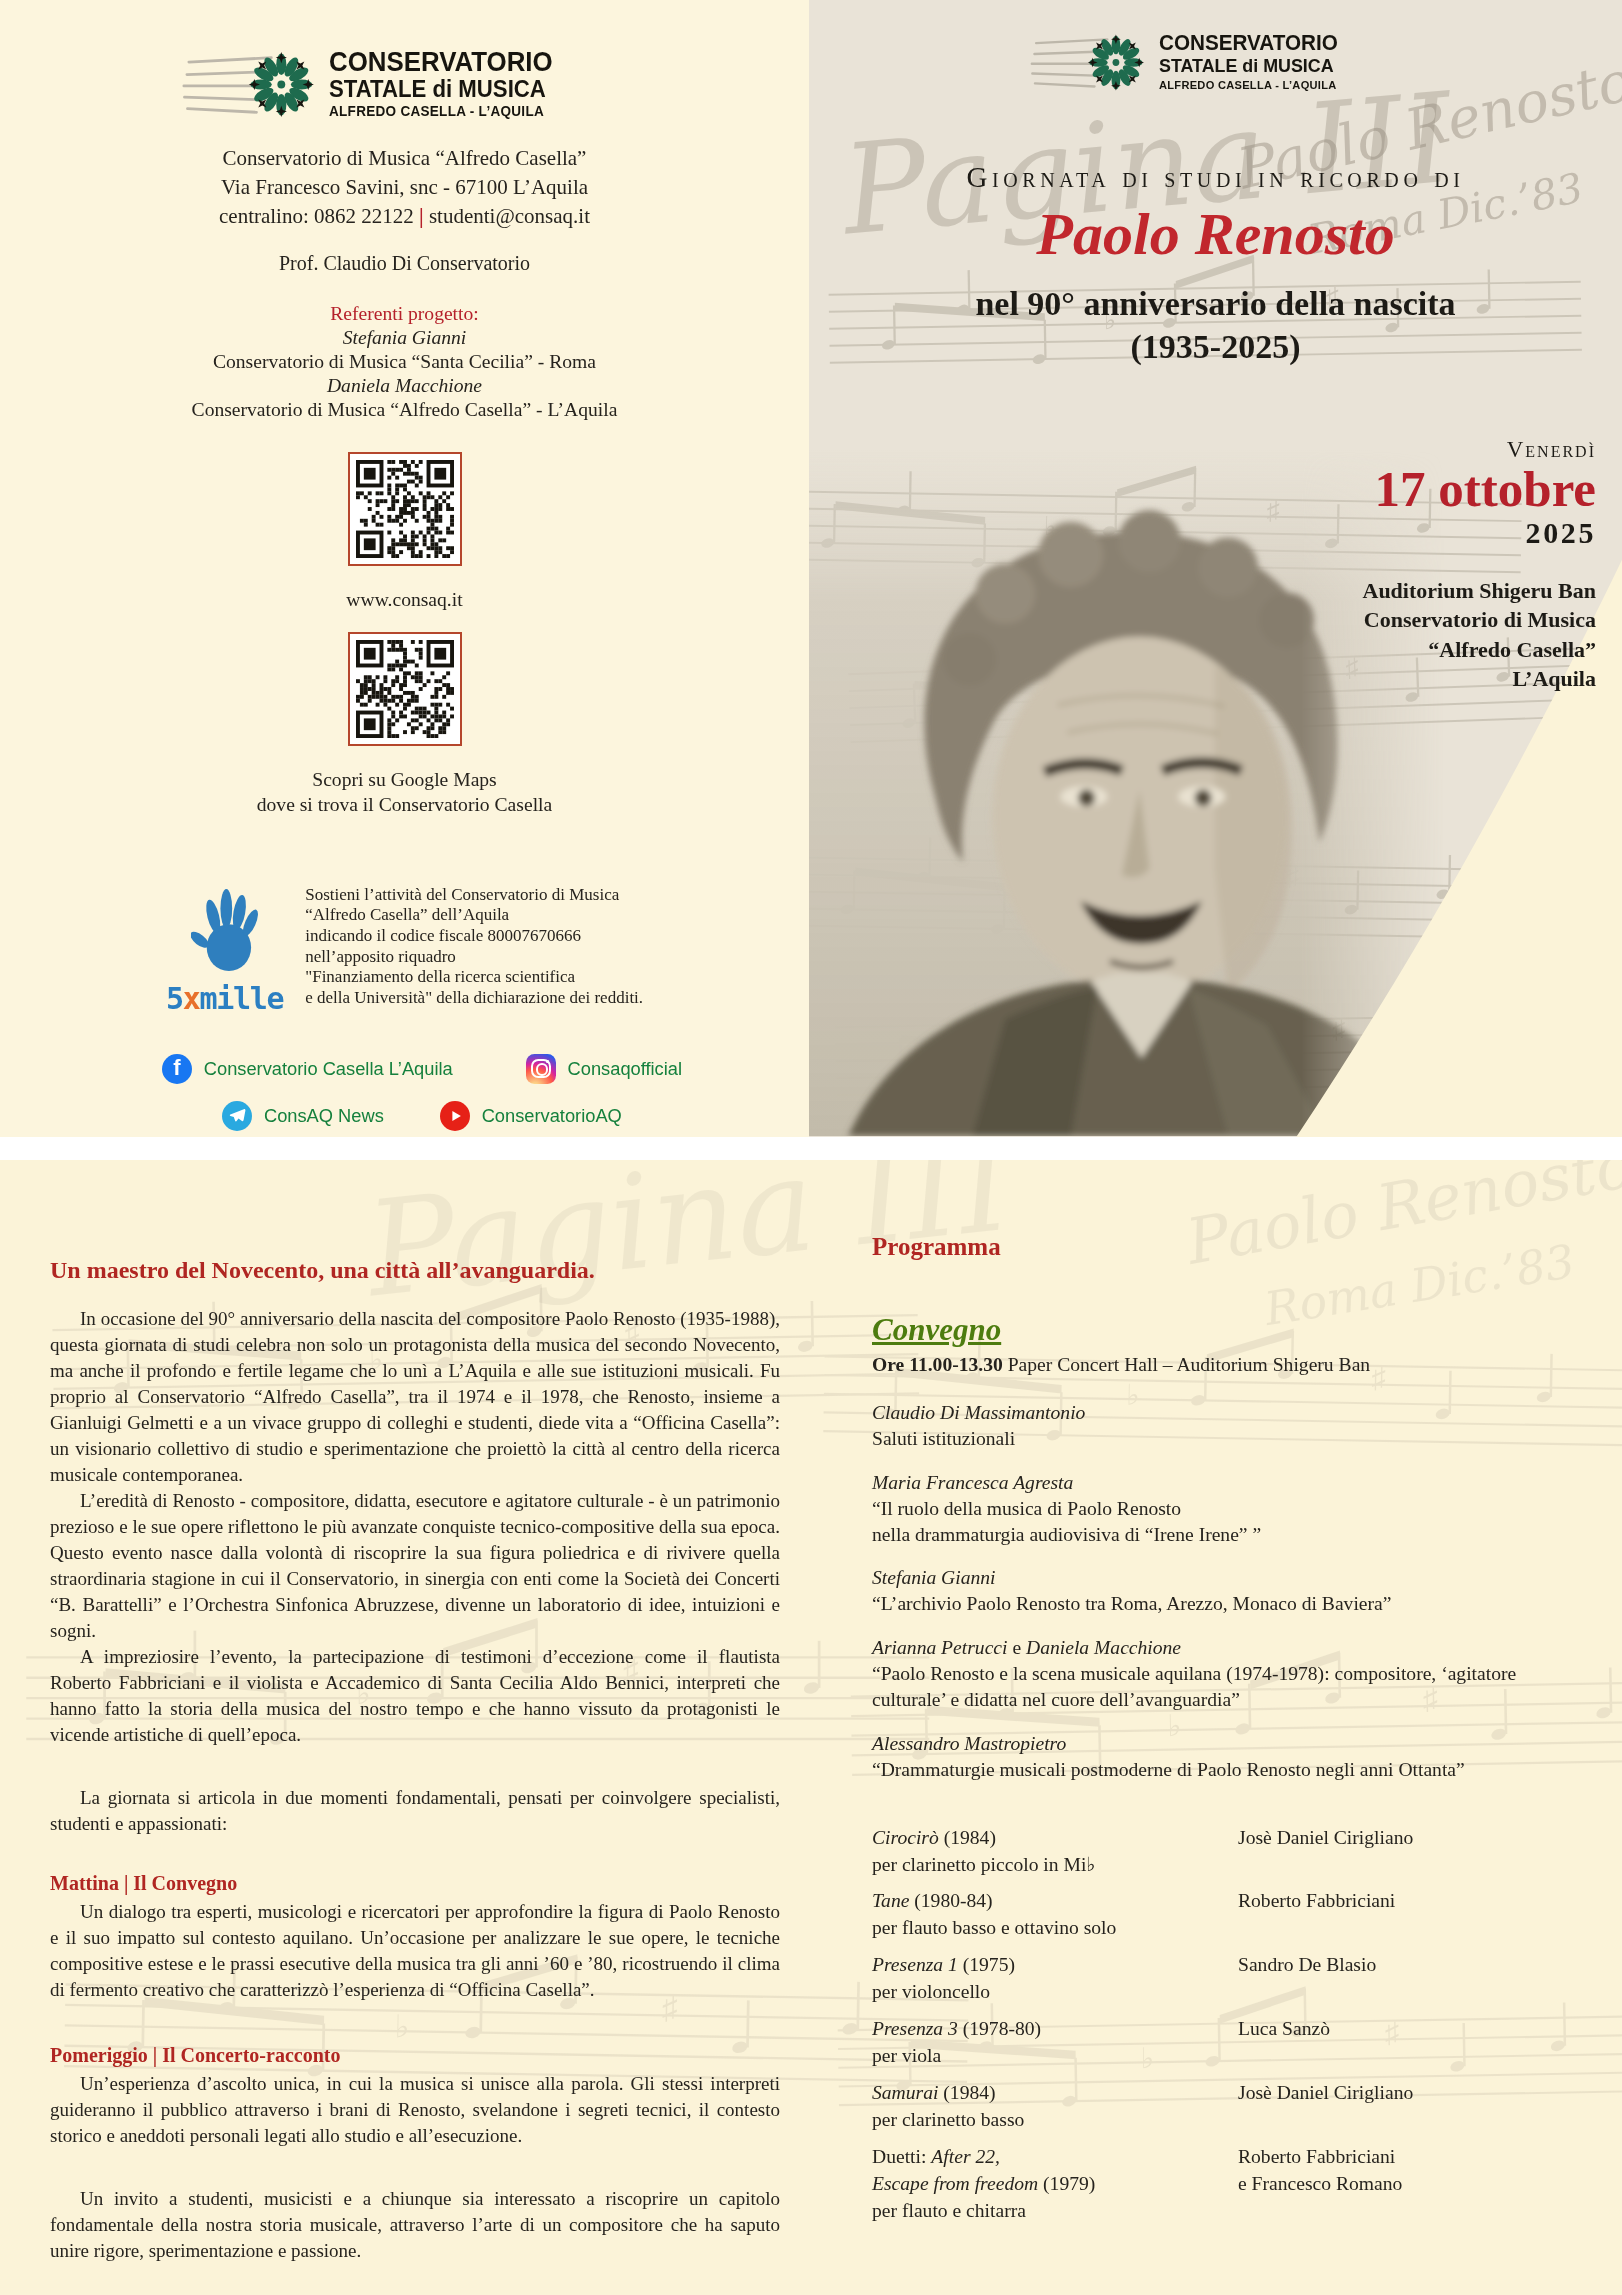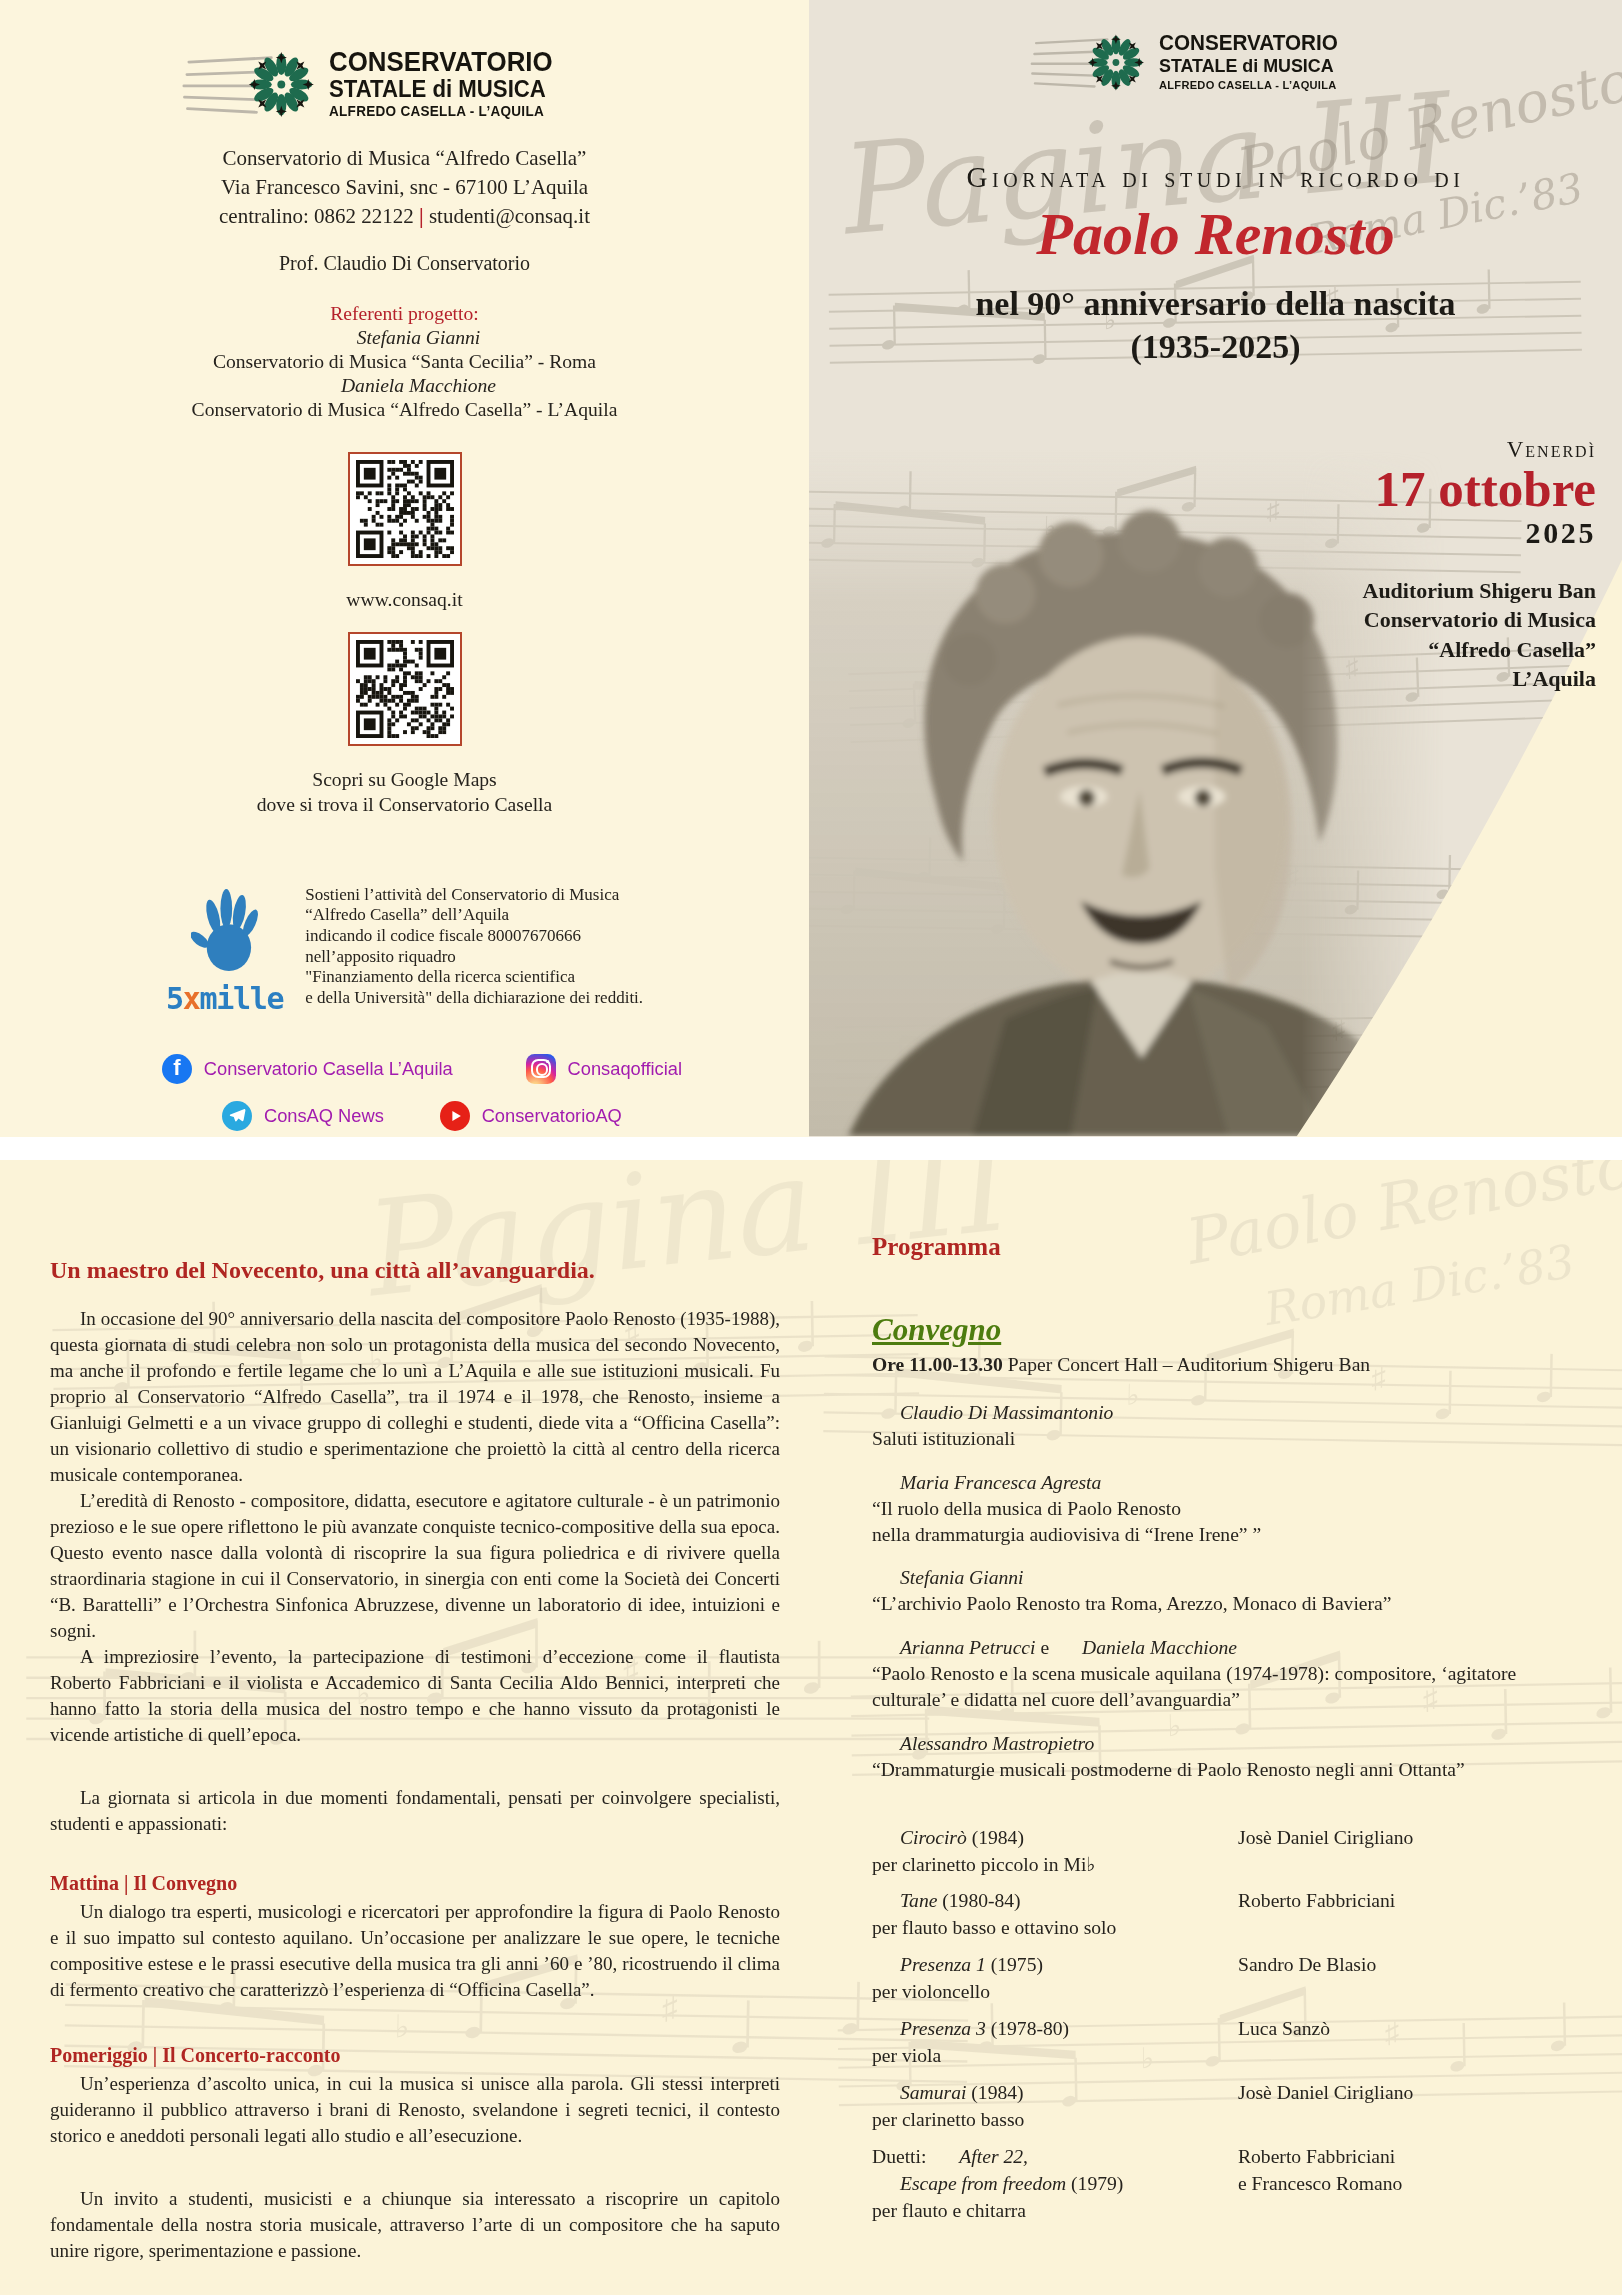--- a/index.html
+++ b/index.html
@@ -25,29 +25,29 @@
   .logo-sm .l2{font-size:19px;line-height:21.6px;}
   .logo-sm .l3{font-size:11.8px;line-height:17px;}
 
   
   .lp-logo{margin-top:47px;}
   .lp-address{margin-top:22px;font-size:21px;line-height:29px;}
   .red-sep{color:#b5212b;font-weight:700;}
   .lp-direttore{margin-top:19.6px;font-size:20px;line-height:26px;}
   .red-label{color:#b5212b;}
   .lp-referenti{margin-top:26px;font-size:19.6px;line-height:24px;}
-  .italic{font-style:italic;padding-left:28px;}
+  .italic{font-style:italic;}
   .qr-box{margin:30px auto 0;width:110px;height:110px;background:#ffffff;border:2px solid #b5462c;display:flex;align-items:center;justify-content:center;}
   .qr-box svg{width:98px;height:98px;}
   .qr-caption{margin-top:21px;font-size:19.6px;line-height:25px;text-align:center;}
   .lp-5x{margin-top:68px;display:flex;justify-content:center;align-items:flex-start;gap:22px;text-align:left;}
   .fivex-word{font-family:"DejaVu Sans Mono",monospace;font-size:30px;font-weight:700;color:#2b7fc2;margin-top:3.9px;letter-spacing:-1.3px;}
   .fivex-word .x{color:#e8702a;}
   .fivex-text{font-size:17px;line-height:20.6px;white-space:pre-line;max-width:393px;}
-  .lp-social{margin-top:38px;font-family:"Liberation Sans",sans-serif;font-size:18.3px;color:#a21caf;padding-left:35px;}
+  .lp-social{margin-top:38px;font-family:"Liberation Sans",sans-serif;font-size:18.3px;color:#15803d;padding-left:35px;}
   .soc-row{display:flex;justify-content:center;align-items:center;gap:17px;margin-top:17px;}
   .soc-item{display:flex;align-items:center;gap:11.8px;}
   .soc-gap{width:39px;}
   .icon-circle{width:30px;height:30px;border-radius:50%;position:relative;flex:0 0 auto;}
   .fb{background:#1877f2;}
   .fb::after{content:"f";position:absolute;left:0;right:0;top:1.3px;text-align:center;color:#fff;
              font-family:"Liberation Sans",sans-serif;font-weight:700;font-size:22px;}
   .ig{width:30px;height:30px;border-radius:8.5px;position:relative;flex:0 0 auto;
       background:radial-gradient(circle at 30% 110%, #fdf497 0%, #fd5949 45%, #d6249f 60%, #285aeb 90%);}
   .ig::before{content:"";position:absolute;inset:5.2px;border:2px solid #fff;border-radius:7.2px;}

